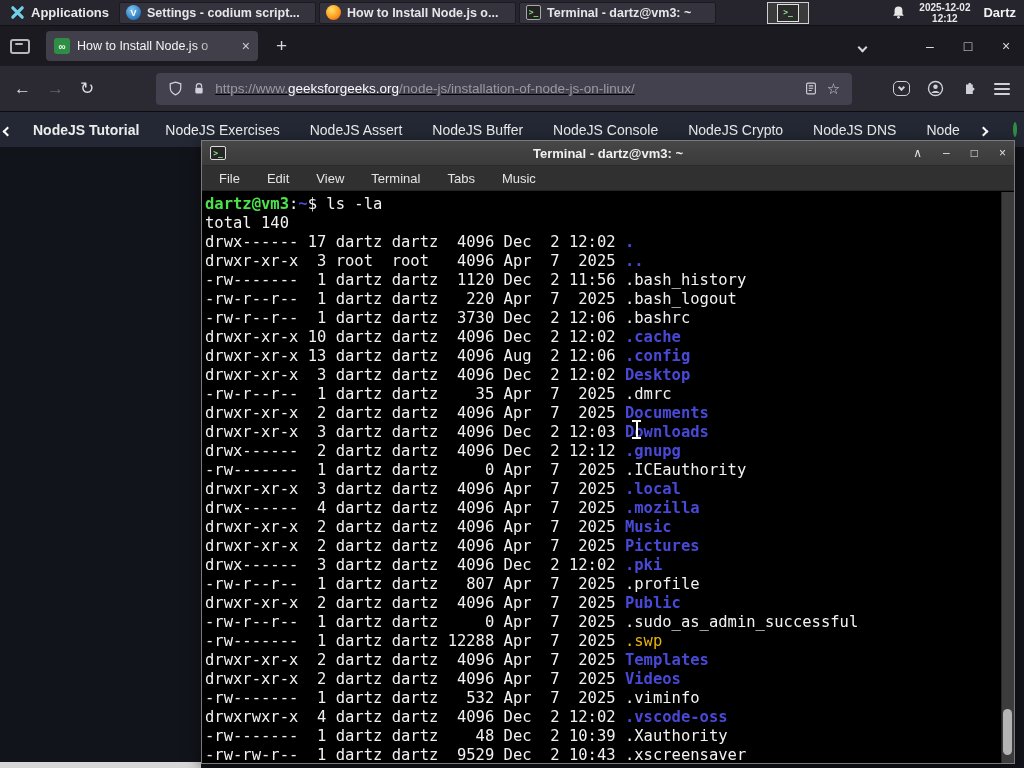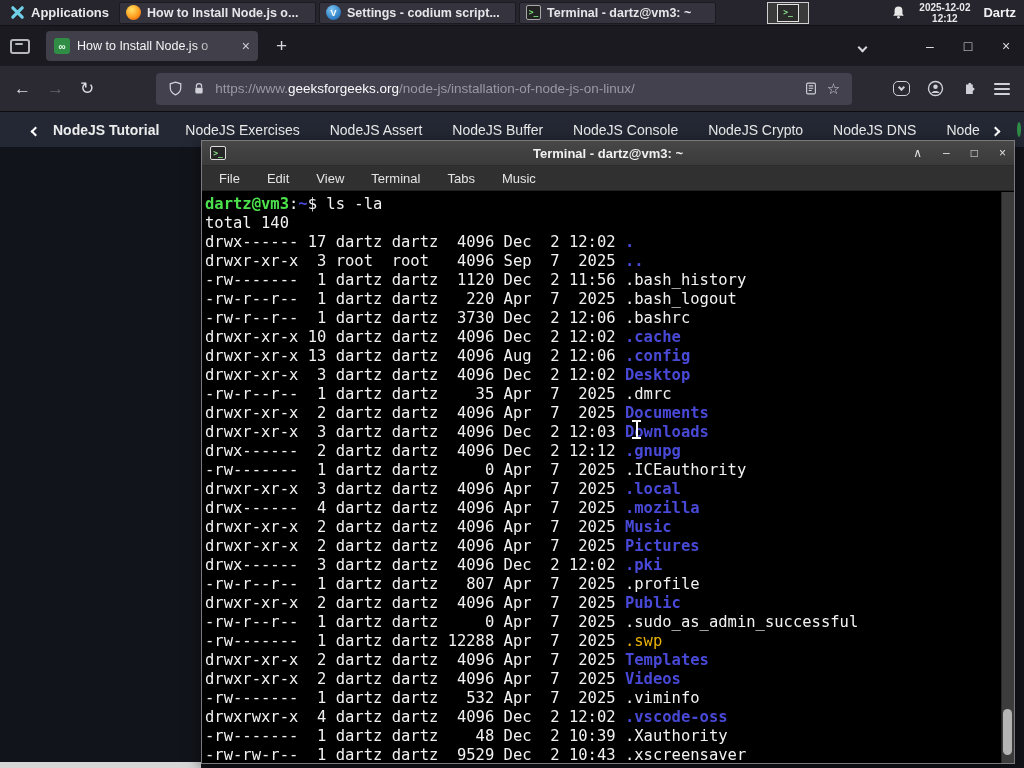--- a/index.html
+++ b/index.html
@@ -63,35 +63,35 @@
   .wc { font-size:14px; color:#d9d9de; width:16px; text-align:center; }
   .tab-controls .gap1 { margin-right:56px; }
   .tab-controls .wc + .wc { margin-left:22px; }
 
   .navbar { height:46px; background:#2b2a33; border-bottom:1px solid #0c0c0e;
     display:flex; align-items:center; padding:0 14px; gap:16px; }
   .navico { font-size:17px; color:#dcdce2; }
   .navico.dim { color:#63626b; }
   .urlbar { flex:1; max-width:696px; height:32px; background:#42414d; border-radius:4px;
     display:flex; align-items:center; gap:9px; padding:0 12px; margin-left:46px; }
-  .url { font-size:13.5px; white-space:nowrap; overflow:hidden; }
+  .url { font-size:13.5px; white-space:nowrap; overflow:hidden;text-decoration:underline; }
   .url .u-dim { color:#9a99a3; }
   .url .u-dom { color:#fbfbfe; }
   .urlbar .spacer { flex:1; }
   .star { color:#d0d0d8; font-size:15px; }
   .tools { margin-left:auto; display:flex; align-items:center; gap:17px; }
   .pocket { width:17px; height:15px; border:1.6px solid #d0d0d8; border-radius:5px;
     display:flex; align-items:center; justify-content:center; }
   .pocket .chev { width:5px; height:5px; margin-top:-2px; color:#d0d0d8; }
   .burger { width:16px; height:12px; display:flex; flex-direction:column;
     justify-content:space-between; }
   .burger i { height:2px; background:#d0d0d8; border-radius:1px; }
 
   .sitenav { height:35px; background:#232834; display:flex; align-items:center;
-    padding:0 32px; gap:4px; color:#ececec; font-size:14px; }
+    padding:0 4px; gap:12px; color:#ececec; font-size:14px; }
   .sn-chev { color:#fff; margin-right:10px; }
   .sn-item { margin-right:30px; white-space:nowrap; }
   .sn-item:first-of-type { font-weight:bold; margin-right:26px; }
   .sn-fchev { color:#fff; margin-left:-22px; margin-right:14px; }
   .search-ring { width:15px; height:15px; border:2.5px solid #2f8d46; border-radius:50%;
     margin-right:26px; }
   .signin { background:#39414f; border:1px solid #4a5364; color:#fff; font-size:13.5px;
     padding:6px 24px; border-radius:17px; }
   .pagecontent { position:absolute; left:0; top:121px; width:1024px; height:621px;
     background:#12141b; }
@@ -142,27 +142,27 @@
   <div class="panel">
     <div class="app-btn">
       <svg width="15" height="15" viewBox="0 0 16 16">
         <path d="M3 3 L13 13 M13 3 L3 13" stroke="#6fd0e8" stroke-width="3.4" stroke-linecap="round" fill="none"></path>
       </svg>
       <span>Applications</span>
     </div>
     <div class="taskbar" style="display:flex;">
 
         <div class="task-btn">
+          <span class="tb-icon ic-vscodium"></span>
+          <span class="tb-label">Settings - codium script...</span>
+        </div>
+
+        <div class="task-btn">
           <span class="tb-icon ic-firefox"></span>
           <span class="tb-label">How to Install Node.js o...</span>
-        </div>
-
-        <div class="task-btn">
-          <span class="tb-icon ic-vscodium"></span>
-          <span class="tb-label">Settings - codium script...</span>
         </div>
 
         <div class="task-btn">
           <span class="tb-icon ic-terminal"></span>
           <span class="tb-label">Terminal - dartz@vm3: ~</span>
         </div>
       </div>
     <div class="pager">
       <span class="pager-cell"></span>
     </div>
@@ -268,21 +268,21 @@
         <span>Edit</span>
         <span>View</span>
         <span>Terminal</span>
         <span>Tabs</span>
         <span>Music</span>
       </div>
     <div class="term-body">
       <pre><span><span class="tgreen">dartz@vm3</span><span>:</span><span class="tblue">~</span><span>$ </span><span>ls -la</span></span>
 <span>total 140</span><span>
 <span><span>drwx------ 17 dartz dartz  4096 Dec  2 12:02 </span><span class="dir">.</span></span>
-<span><span>drwxr-xr-x  3 root  root   4096 Sep  7  2025 </span><span class="dir">..</span></span>
+<span><span>drwxr-xr-x  3 root  root   4096 Apr  7  2025 </span><span class="dir">..</span></span>
 <span><span>-rw-------  1 dartz dartz  1120 Dec  2 11:56 </span><span class="file">.bash_history</span></span>
 <span><span>-rw-r--r--  1 dartz dartz   220 Apr  7  2025 </span><span class="file">.bash_logout</span></span>
 <span><span>-rw-r--r--  1 dartz dartz  3730 Dec  2 12:06 </span><span class="file">.bashrc</span></span>
 <span><span>drwxr-xr-x 10 dartz dartz  4096 Dec  2 12:02 </span><span class="dir">.cache</span></span>
 <span><span>drwxr-xr-x 13 dartz dartz  4096 Aug  2 12:06 </span><span class="dir">.config</span></span>
 <span><span>drwxr-xr-x  3 dartz dartz  4096 Dec  2 12:02 </span><span class="dir">Desktop</span></span>
 <span><span>-rw-r--r--  1 dartz dartz    35 Apr  7  2025 </span><span class="file">.dmrc</span></span>
 <span><span>drwxr-xr-x  2 dartz dartz  4096 Apr  7  2025 </span><span class="dir">Documents</span></span>
 <span><span>drwxr-xr-x  3 dartz dartz  4096 Dec  2 12:03 </span><span class="dir">Downloads</span></span>
 <span><span>drwx------  2 dartz dartz  4096 Dec  2 12:12 </span><span class="dir">.gnupg</span></span>

